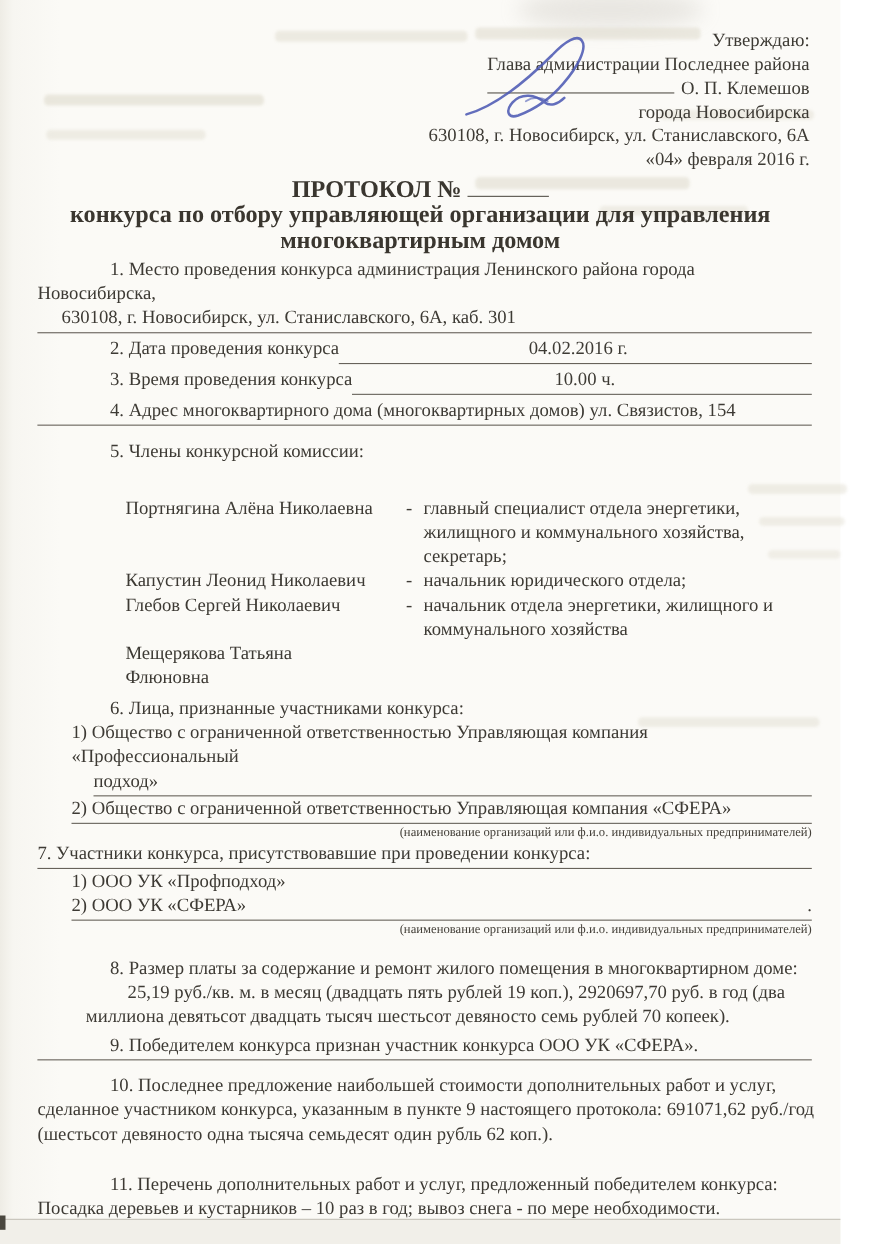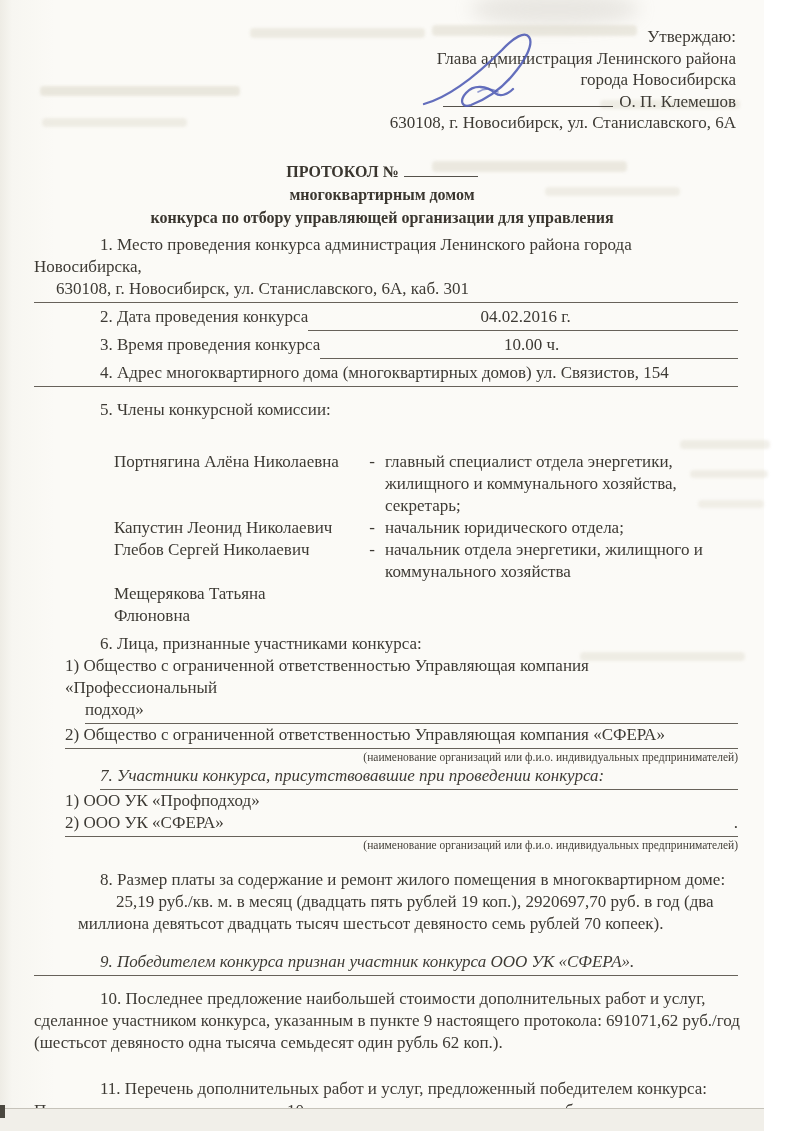--- a/index.html
+++ b/index.html
@@ -47,21 +47,21 @@
     height: 14px;
     margin-right: 6px;
   }
   .signature-svg { position: absolute; top: 30px; left: 408px; pointer-events: none; }
   
   .title-block {
     position: absolute;
     top: 160px; left: 0; right: 0;
     text-align: center;
     font-weight: bold;
-    font-size: 16px;
+    font-size: 22px;
     line-height: 23px;
     color: #3a362f;
   }
   .blank-line {
     display: inline-block;
     width: 74px;
     border-bottom: 1.2px solid #55514a;
     height: 15px;
     margin-left: 5px;
   }
@@ -115,39 +115,40 @@
   <div class="bleed" style="left:600px; top:100px; width:140px; height:9px; opacity:.4;"></div>
   <div class="bleed" style="left:432px; top:161px; width:195px; height:11px; opacity:.5;"></div>
   <div class="bleed" style="left:545px; top:187px; width:135px; height:9px; opacity:.38;"></div>
   <div class="bleed" style="left:680px; top:440px; width:90px; height:9px; opacity:.4;"></div>
   <div class="bleed" style="left:690px; top:470px; width:78px; height:8px; opacity:.38;"></div>
   <div class="bleed" style="left:698px; top:500px; width:66px; height:8px; opacity:.35;"></div>
   <div class="bleed" style="left:580px; top:652px; width:165px; height:9px; opacity:.4;"></div>
 
   <div class="approval">
     <div>Утверждаю:</div>
-    <div>Глава администрация Ленинского района</div>
-    <div>города Новосибирска</div>
+    <div>Глава администрации Последнее района</div>
     <div>
       <span class="sig-underline"></span><span>О. П. Клемешов</span>
     </div>
+    <div>города Новосибирска</div>
     <div>630108, г. Новосибирск, ул. Станиславского, 6А</div>
+    <div>«04» февраля 2016 г.</div>
   </div>
 
   <svg class="signature-svg" width="190" height="88" viewBox="0 0 190 88">
     <path d="M 16,74 C 38,68 66,48 94,20 C 106,7 117,1 121,7 C 126,14 117,31 104,46 C 93,59 79,69 63,75 C 54,78 51,71 58,63 C 66,54 79,56 87,63 C 92,67 99,65 105,59" fill="none" stroke="#4d5ab4" stroke-width="2.3" stroke-linecap="round" opacity="0.88"></path>
     <path d="M 70,62 C 76,58 84,58 90,62" fill="none" stroke="#4d5ab4" stroke-width="1.6" stroke-linecap="round" opacity="0.6"></path>
   </svg>
 
   <div class="title-block">
     <div>
       <span>ПРОТОКОЛ №</span><span class="blank-line"></span>
     </div>
+    <div>конкурса по отбору управляющей организации для управления</div>
     <div>многоквартирным домом</div>
-    <div>конкурса по отбору управляющей организации для управления</div>
   </div>
 
   <div class="content">
 
     <div>
       <div class="indent">1. Место проведения конкурса администрация Ленинского района города Новосибирска,</div>
       <div class="ruled-line line2-offset">630108, г. Новосибирск, ул. Станиславского, 6А, каб. 301</div>
     </div>
 
     <div class="fill-row">
@@ -192,36 +193,36 @@
 
     <div style="margin-top:6px;">
       <div class="indent">6. Лица, признанные участниками конкурса:</div>
       <div style="margin-left:31px;">1) Общество с ограниченной ответственностью Управляющая компания «Профессиональный</div>
       <div class="ruled-line" style="margin-left:51px;">подход»</div>
       <div class="ruled-line" style="margin-left:31px;">2) Общество с ограниченной ответственностью Управляющая компания «СФЕРА»</div>
       <div class="caption">(наименование организаций или ф.и.о. индивидуальных предпринимателей)</div>
     </div>
 
     <div style="margin-top:0;">
-      <div class="ruled-line" style="margin-left:66px;font-style:italic;">7. Участники конкурса, присутствовавшие при проведении конкурса:</div>
+      <div class="ruled-line" style="">7. Участники конкурса, присутствовавшие при проведении конкурса:</div>
       <div style="margin-left:31px;">1) ООО УК «Профподход»</div>
       <div class="ruled-line" style="margin-left:31px;">
         <span class="dot-right">.</span>
         <span>2) ООО УК «СФЕРА»</span>
       </div>
       <div class="caption">(наименование организаций или ф.и.о. индивидуальных предпринимателей)</div>
     </div>
 
     <div style="margin-top:16px;">
       <div class="indent nowrap">8. Размер платы за содержание и ремонт жилого помещения в многоквартирном доме:</div>
       <div class="nowrap" style="margin-left:82px;">25,19 руб./кв. м. в месяц (двадцать пять рублей 19 коп.), 2920697,70 руб. в год (два</div>
       <div class="nowrap" style="margin-left:44px;">миллиона девятьсот двадцать тысяч шестьсот девяносто семь рублей 70 копеек).</div>
     </div>
 
-    <div style="margin-top:16px;font-style:italic;">
+    <div style="margin-top:4px;">
       <div class="ruled-line indent">9. Победителем конкурса признан участник конкурса ООО УК «СФЕРА».</div>
     </div>
 
     <div style="margin-top:12px;">
       <div class="indent nowrap">10. Последнее предложение наибольшей стоимости дополнительных работ и услуг,</div>
       <div class="nowrap">сделанное участником конкурса, указанным в пункте 9 настоящего протокола: 691071,62 руб./год</div>
       <div class="nowrap">(шестьсот девяносто одна тысяча семьдесят один рубль 62 коп.).</div>
     </div>
 
     <div style="margin-top:24px;">

